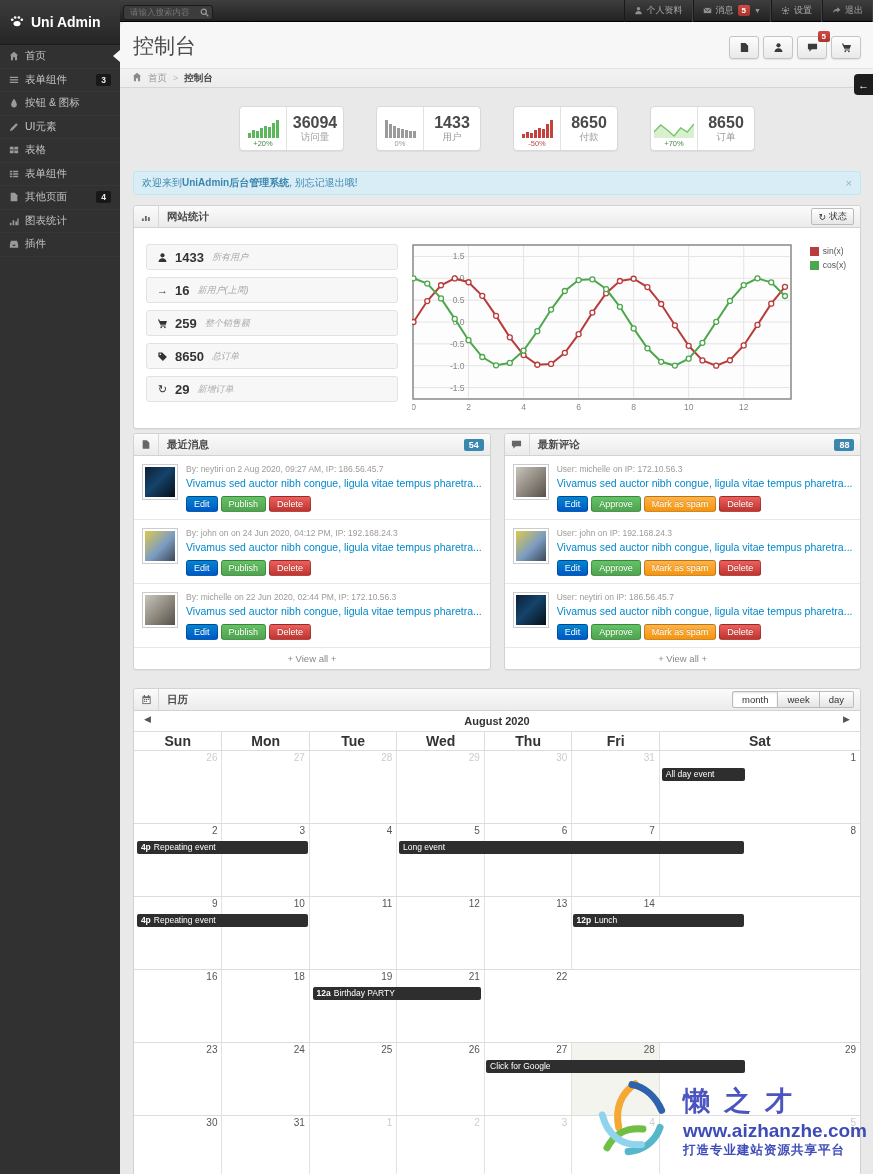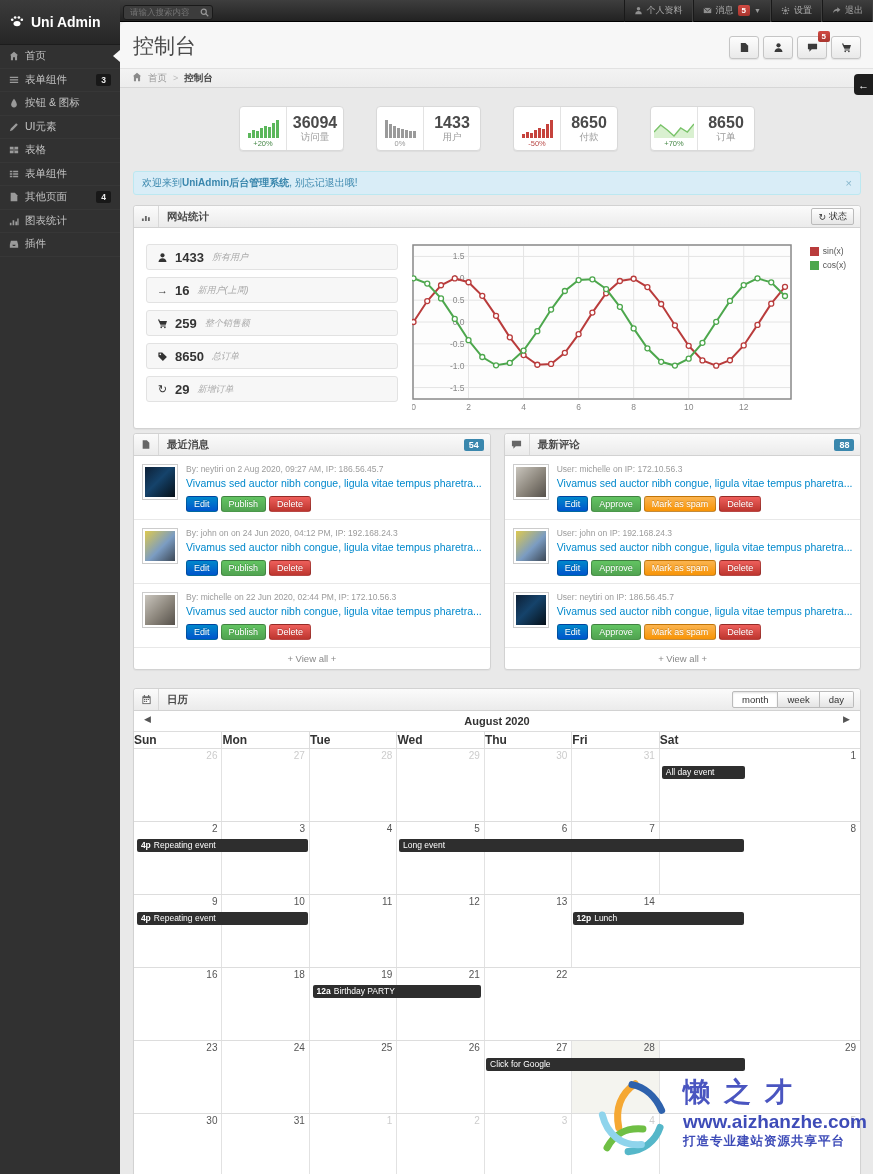--- a/index.html
+++ b/index.html
@@ -121,33 +121,33 @@
   .cal-prev,.cal-next{position:absolute;top:3px;color:#555;font-size:9px;cursor:pointer}
   .cal-prev{left:10px}.cal-next{right:10px}
   .view-group{display:flex}
   .vbtn{font-size:9.5px;color:#333;border:1px solid #bbb;border-left:none;background:linear-gradient(#fff,#e4e4e4);
         padding:2px 9px;cursor:pointer}
   .vbtn:first-child{border-left:1px solid #bbb;border-radius:2px 0 0 2px}
   .vbtn:last-child{border-radius:0 2px 2px 0}
   .vbtn.active{background:#fff;box-shadow:inset 0 1px 2px rgba(0,0,0,.12)}
   .cal-grid7{display:grid;grid-template-columns:12.05% 12.05% 12.05% 12.05% 12.05% 12.05% auto}
   .cal-dow{border-bottom:1px solid #ddd}
-  .cal-dow .dow{font-size:12px;font-weight:bold;color:#333;text-align:left;padding:1px 0;border-left:1px solid #ddd}
+  .cal-dow .dow{font-size:14px;font-weight:bold;color:#333;text-align:center;padding:1px 0;border-left:1px solid #ddd}
   .cal-dow .dow:first-child{border-left:none}
   .cal-week{position:relative;height:73px;border-bottom:1px solid #ddd}
   .cal-week:last-child{border-bottom:none}
   .cal-cells{display:grid;grid-template-columns:12.05% 12.05% 12.05% 12.05% 12.05% 12.05% auto;height:100%}
   .cal-cell{border-left:1px solid #e2e2e2;font-size:10px;color:#555;text-align:right;padding:1px 4px}
   .cal-cell:first-child{border-left:none}
   .cal-cell.other{color:#ccc}
   .cal-cell.today{background:#f4f4ef}
   .cal-event{position:absolute;top:17px;height:13px;background:#2e2e2e;color:#fff;font-size:8.5px;
         line-height:13px;padding:0 4px;border-radius:2px;white-space:nowrap;overflow:hidden;cursor:pointer}
   .cal-event b{font-weight:bold;margin-right:3px}
-  .watermark{position:absolute;right:6px;bottom:2px;display:flex;align-items:flex-start;gap:12px;z-index:9}
+  .watermark{position:absolute;right:6px;bottom:2px;display:flex;align-items:center;gap:12px;z-index:9}
   .wm-text{display:flex;flex-direction:column;align-items:flex-start;line-height:1.25;padding-bottom:4px}
   .wm-title{font-size:27px;font-weight:bold;color:#4a55c0;letter-spacing:14px;white-space:nowrap}
   .wm-url{font-size:19px;font-weight:bold;color:#3e4cb8}
   .wm-tag{font-size:12.5px;color:#3e4cb8;font-weight:bold;letter-spacing:1px}
 </style>
 </head>
 <body>
 
 <aside class="sidebar">
   <div class="logo">

